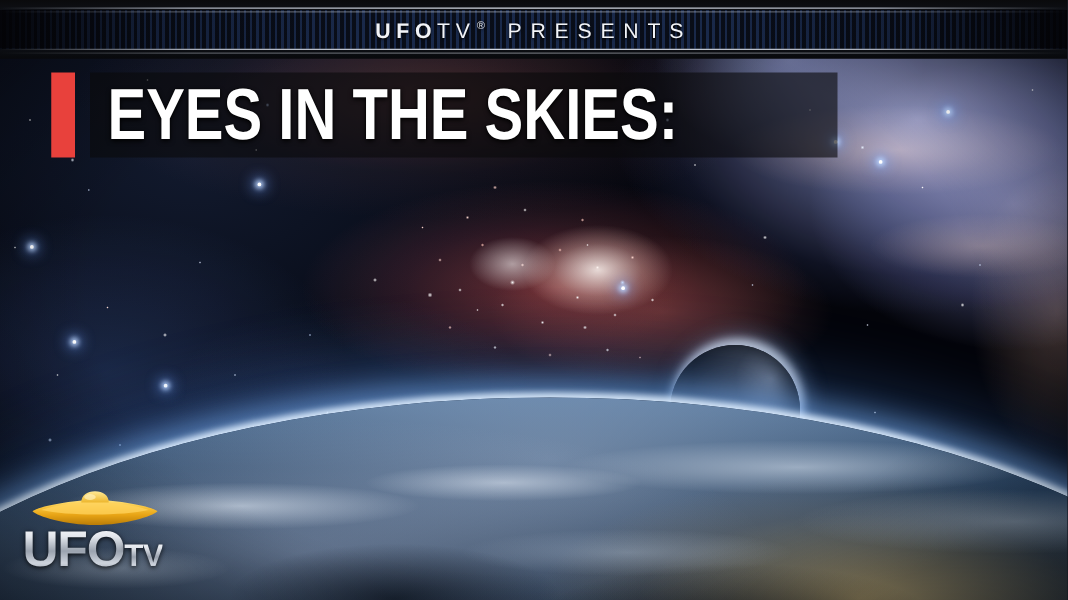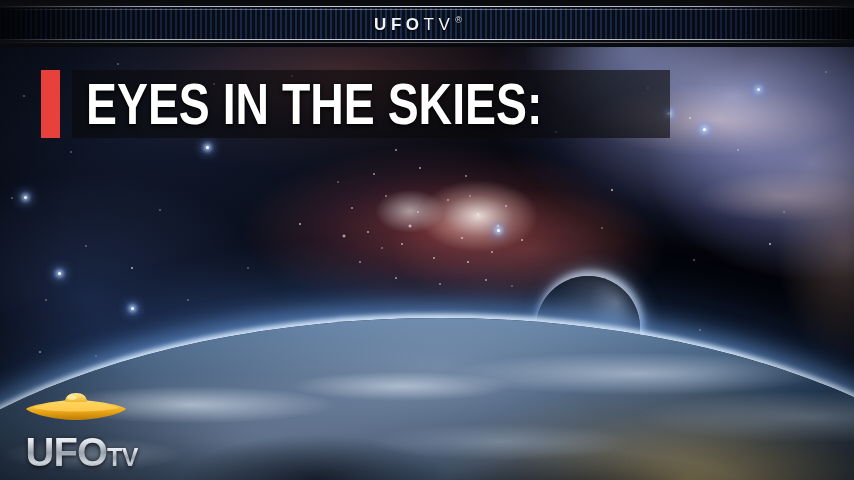--- a/index.html
+++ b/index.html
@@ -348,21 +348,20 @@
     letter-spacing: 7px;
     font-size: 17px;
   }
 
   
   #title-block {
     position: absolute;
     left: 0;
     top: 58px;
     width: 751px;
-    margin-top: 12px;
   }
   .title-row {
     position: relative;
     display: flex;
     align-items: stretch;
   }
   #title-row-main { margin-bottom: 6px; }
 
   .red-bar {
     width: 19px;
@@ -416,23 +415,23 @@
   #saucer {
     position: absolute;
     left: 6px;
     top: 0;
     width: 104px;
     height: 34px;
   }
   #logo-wordmark {
     position: absolute;
     left: 0;
-    top: 40px;
+    top: 28px;
     width: 120px;
-    text-align: right;
+    text-align: left;
     line-height: 1;
     white-space: nowrap;
   }
   #logo-ufo, #logo-tv {
     font-weight: 700;
     font-family: "Liberation Sans", sans-serif;
     background: linear-gradient(180deg, #ffffff 0%, #e2e6ec 26%, #9aa2ae 52%, #ced4dd 74%, #7d848f 100%);
     -webkit-background-clip: text;
     background-clip: text;
     color: transparent;
@@ -493,20 +492,21 @@
     <div id="banner-stripes-fade"></div>
     <div class="banner-rule" id="banner-rule-top"></div>
     <div class="banner-rule" id="banner-rule-top2"></div>
     <div class="banner-rule" id="banner-rule-bottom"></div>
     <div class="banner-rule" id="banner-rule-bottom2"></div>
 
     <div id="banner-text">
       <span id="brand-ufo">UFO</span>
       <span id="brand-tv">TV</span>
       <span id="brand-reg">®</span>
+      <span id="presents-word">PRESENTS</span>
     </div>
   </div>
 
   <div id="title-block">
 
     <div class="title-row" id="title-row-main">
       <div class="red-bar" id="red-bar-main"></div>
       <div class="title-plate" id="title-plate-main">
         <span class="title-text" id="title-main">EYES IN THE SKIES:</span>
       </div>

